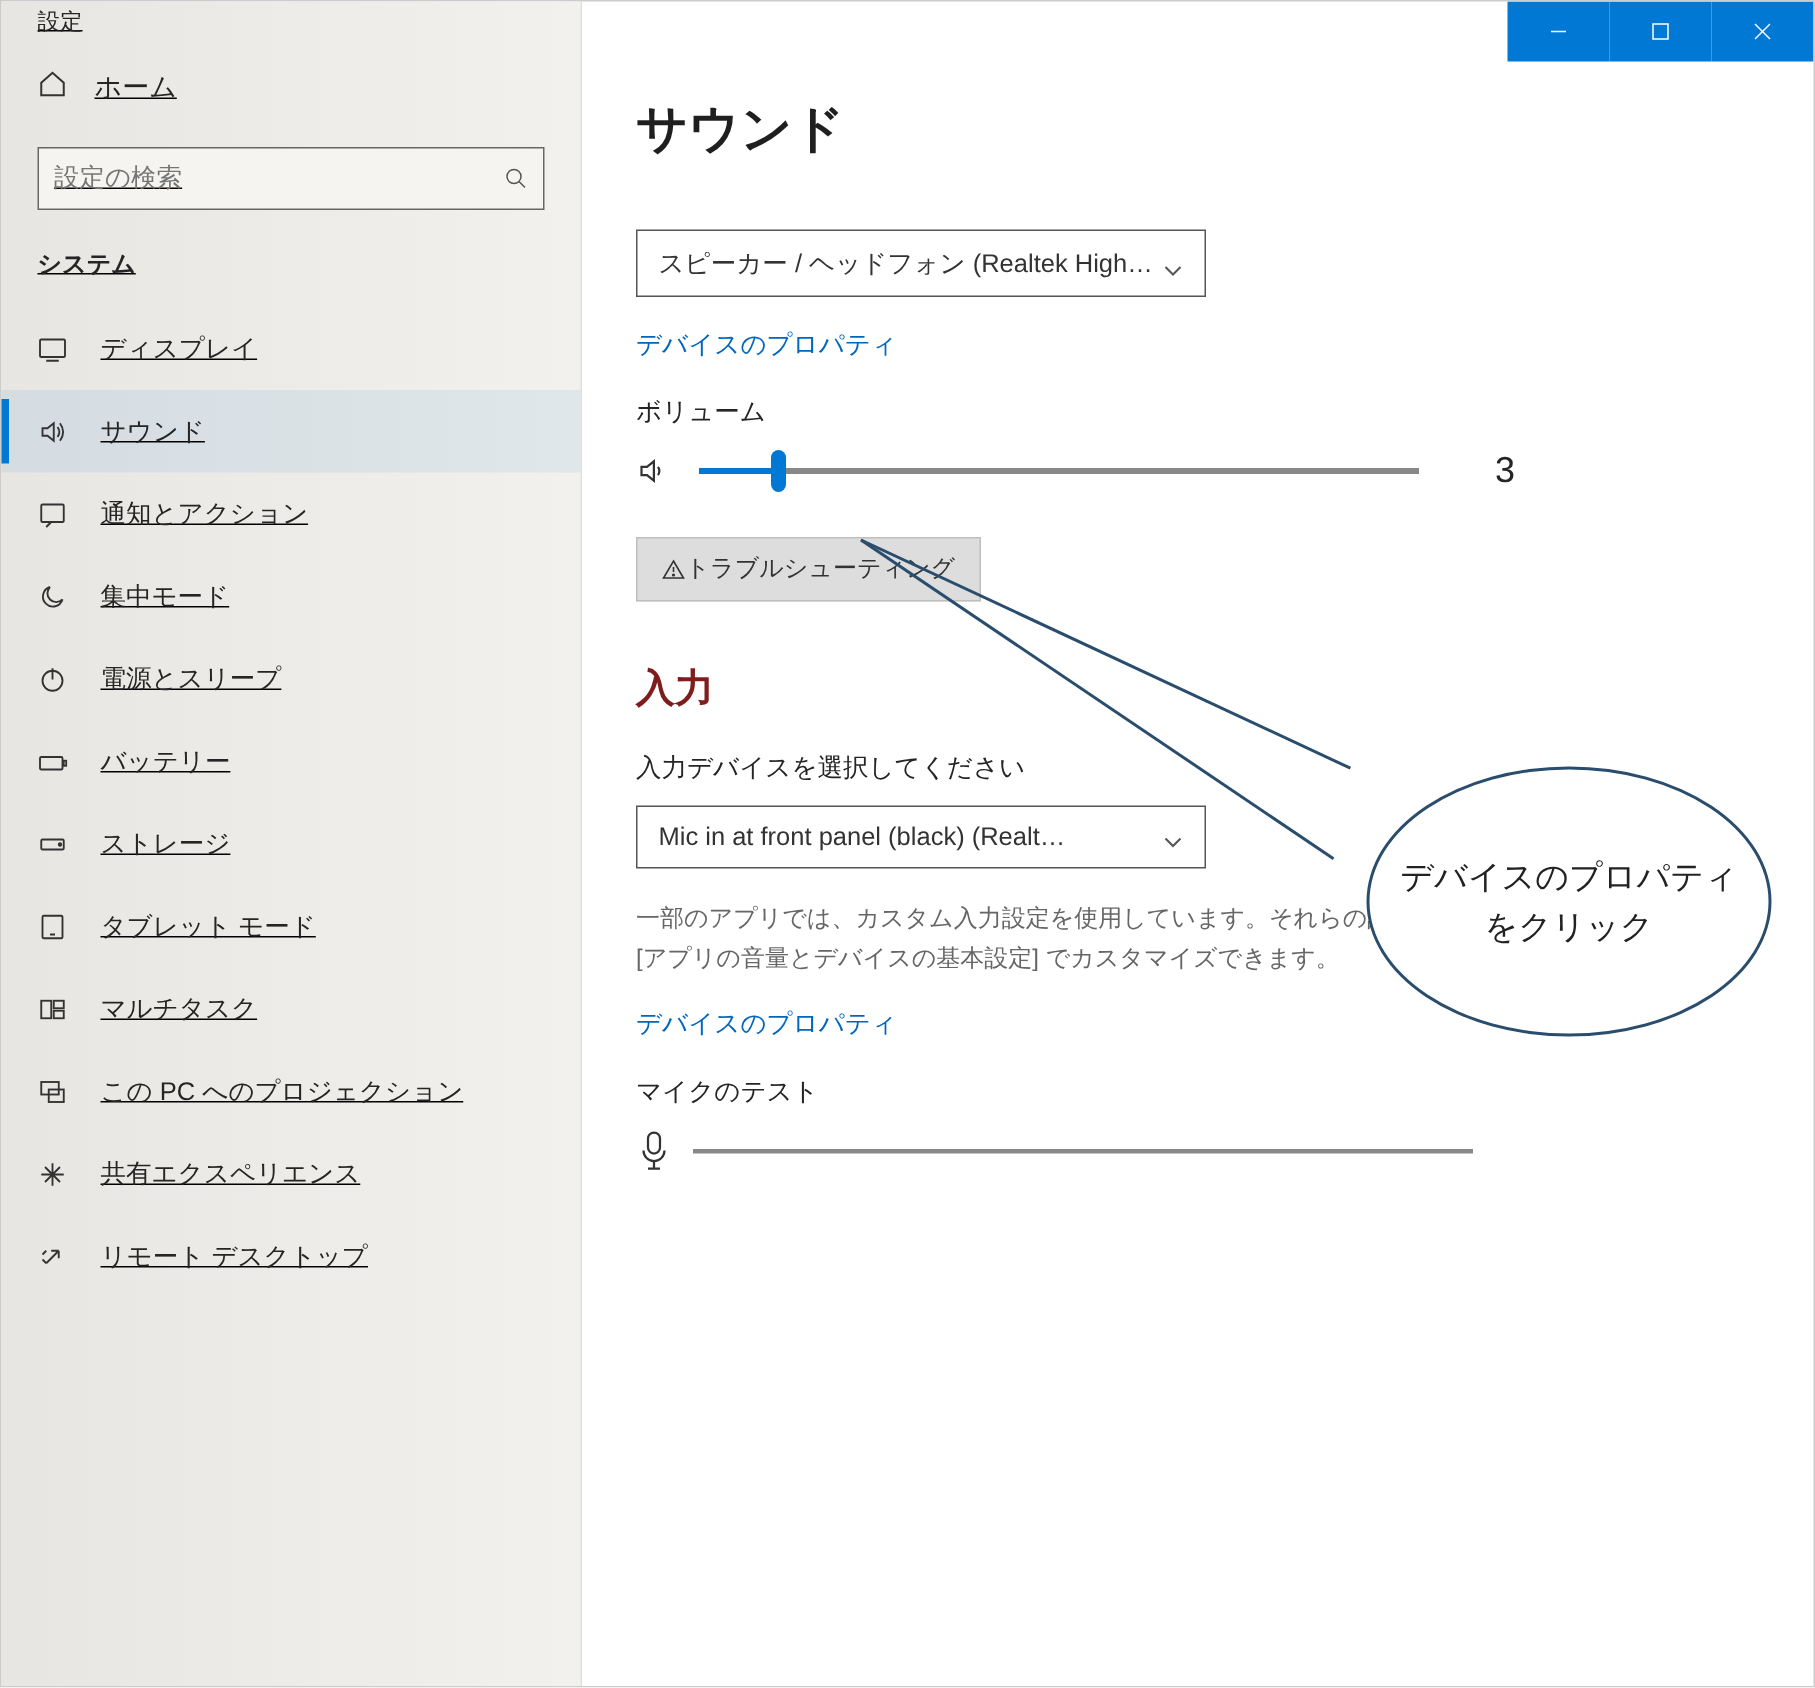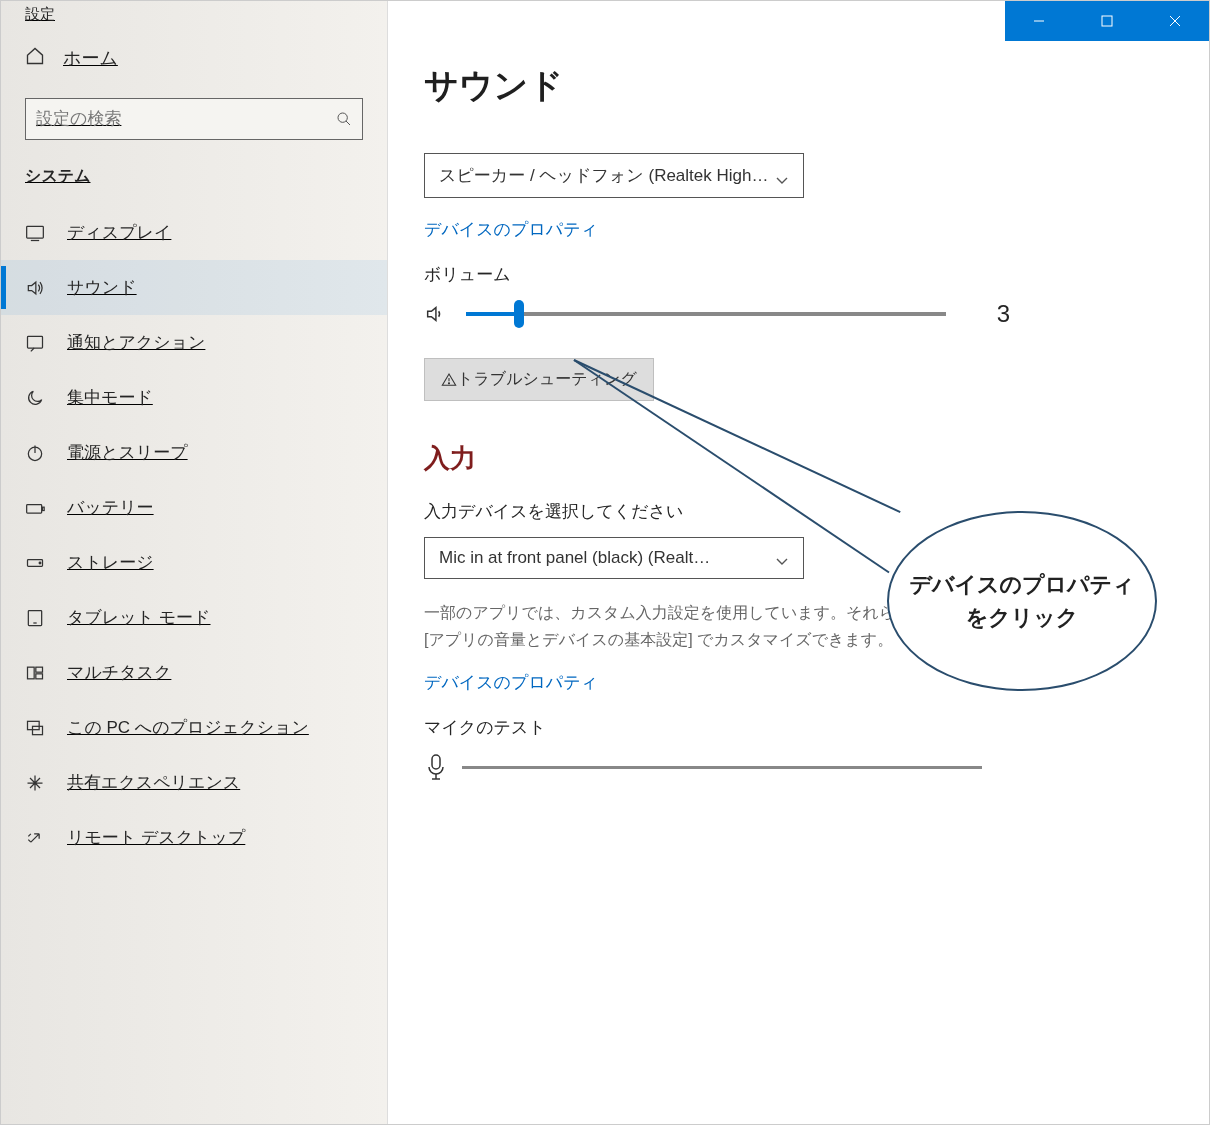--- a/index.html
+++ b/index.html
@@ -33,21 +33,21 @@
 .slider { position: relative; flex: 1; height: 4px; background: #888; max-width: 480px; }
 .slider .fill { position: absolute; left: 0; top: 0; bottom: 0; width: 11%; background: #0078d4; }
 .slider .thumb { position: absolute; left: 11%; top: 50%; transform: translate(-50%, -50%); width: 10px; height: 28px; background: #0078d4; border-radius: 5px; }
 .volume-value { font-size: 24px; color: #252525; min-width: 44px; text-align: right; }
 .tshoot-btn { display: inline-flex; align-items: center; padding: 10px 16px; background: #ddd; border: 1px solid #bfbfbf; font-size: 16px; color: #333; cursor: pointer; }
 .tshoot-btn .warn-icon { width: 16px; height: 16px; }
 .section-title { font-size: 26px; font-weight: 600; color: #7f1d1d; margin: 40px 0 24px 0; }
 .mic-row { display: flex; align-items: center; gap: 14px; }
 .mic-row .mic-icon { width: 24px; height: 28px; color: #333; }
 .mic-bar { flex: 1; height: 3px; background: #888; max-width: 520px; }
-.callout { position: absolute; right: 52px; top: 510px; width: 270px; height: 180px; border: 2px solid #2a4d6d; border-radius: 50%; background: #fff; display: flex; align-items: center; justify-content: center; text-align: center; font-size: 22px; font-weight: 700; color: #222; padding: 20px; line-height: 1.5; }
+.callout { position: absolute; right: 28px; top: 510px; width: 270px; height: 180px; border: 2px solid #2a4d6d; border-radius: 50%; background: #fff; display: flex; align-items: center; justify-content: center; text-align: center; font-size: 22px; font-weight: 400; color: #222; padding: 20px; line-height: 1.5; }
 .callout-line { position: absolute; border-top: 2px solid #2a4d6d; transform-origin: left center; }
 svg { display: block; }
 </style>
 </head>
 <body>
 
 <div class="window">
   <div class="sidebar">
     <div class="app-title">設定</div>
     <div class="home-row">

